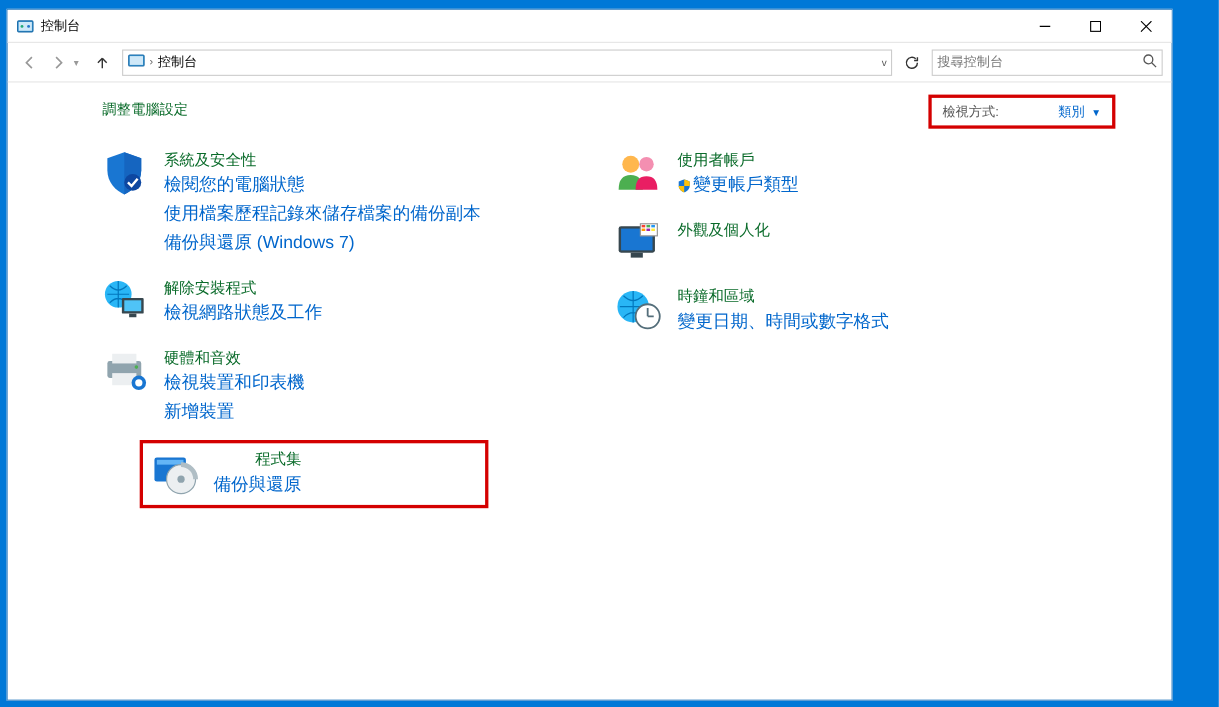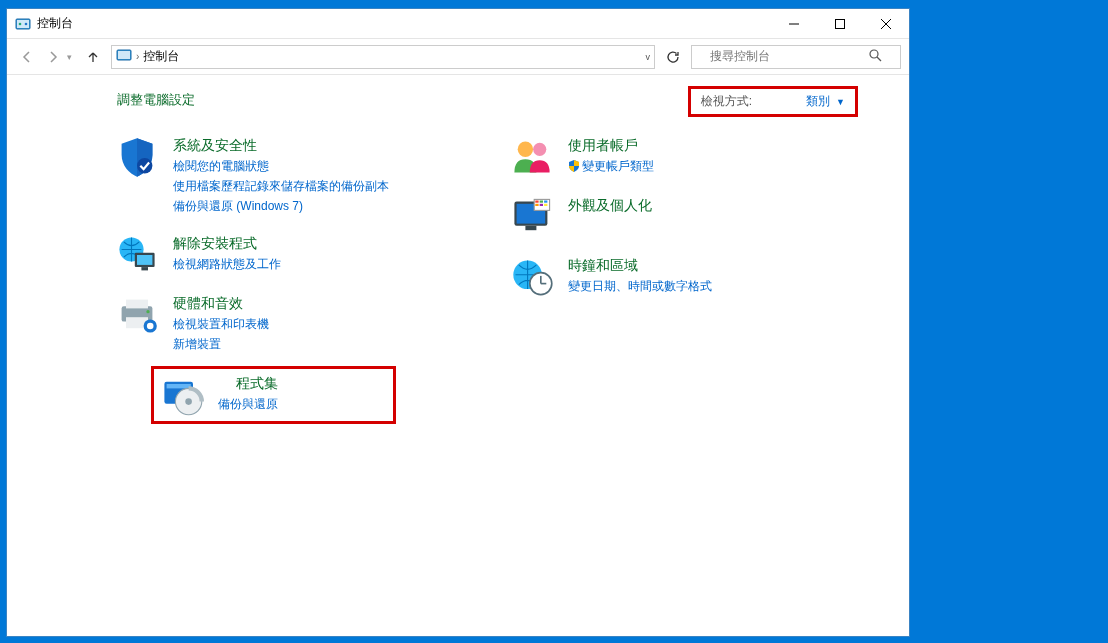--- a/index.html
+++ b/index.html
@@ -1,50 +1,50 @@
 <!DOCTYPE html>
 <html><head>
 <meta charset="utf-8">
 <style>
 * { margin: 0; padding: 0; box-sizing: border-box; font-family: "Microsoft JhengHei", "Segoe UI", sans-serif; }
 body { background: #0078d7; width: 1108px; height: 643px; overflow: hidden; }
-.window { position: absolute; left: 6px; top: 8px; width: 904px; height: 629px; background: #fff; border: 1px solid #3a84c4; display: flex; flex-direction: column; }
+.window { position: absolute; left: 6px; top: 8px; width: 1060px; height: 629px; background: #fff; border: 1px solid #3a84c4; display: flex; flex-direction: column; }
 .titlebar { height: 30px; display: flex; align-items: center; background: #fff; border-bottom: 1px solid #e5e5e5; }
 .titlebar .app-icon { width: 16px; height: 16px; margin: 0 6px 0 8px; display: flex; align-items: center; justify-content: center; }
 .titlebar .title-text { font-size: 12px; color: #000; }
 .titlebar .spacer { flex: 1; }
 .win-btn { width: 46px; height: 30px; display: flex; align-items: center; justify-content: center; color: #000; }
 .win-btn svg { width: 10px; height: 10px; }
 
 .navbar { height: 36px; display: flex; align-items: center; padding: 0 8px; gap: 2px; border-bottom: 1px solid #e5e5e5; }
 .nav-arrow { width: 24px; height: 24px; display: flex; align-items: center; justify-content: center; color: #999; }
 .nav-dd { width: 12px; color: #999; font-size: 9px; }
 .nav-up { width: 24px; height: 24px; display:flex; align-items:center; justify-content:center; color:#333; }
 .addr { flex: 1; height: 24px; border: 1px solid #ccc; display: flex; align-items: center; padding: 0 4px; gap: 4px; font-size: 12px; margin: 0 4px; }
 .addr .sep { color: #666; font-size: 10px; }
 .addr .end { margin-left: auto; display: flex; align-items: center; gap: 6px; color: #555; }
 .refresh { width: 24px; height: 24px; display:flex; align-items:center; justify-content:center; color:#333; margin-right:4px; }
-.search { width: 210px; height: 24px; border: 1px solid #ccc; display: flex; align-items: center; padding: 0 18px; font-size: 12px; color: #777; }
+.search { width: 210px; height: 24px; border: 1px solid #ccc; display: flex; align-items: center; padding: 0 4px; font-size: 12px; color: #777; }
 .search .mag { margin-left: auto; color: #555; }
 
-.content { flex: 1; padding: 16px 40px 16px 104px; position: relative; overflow: auto; }
+.content { flex: 1; padding: 16px 40px 16px 80px; position: relative; overflow: auto; }
 .heading { font-size: 13px; color: #0a6b2a; margin-bottom: 24px; margin-left: 6px; }
 .viewby { position: absolute; right: 54px; top: 14px; font-size: 12px; display: flex; align-items: center; gap: 6px; padding: 4px 10px; }
 .viewby .lbl { color: #555; }
 .viewby .val { color: #0066cc; margin-left: 48px; }
 .viewby .dd { color: #0066cc; font-size: 9px; }
 .highlight { outline: 3px solid #d40000; text-align: right; }
 
 .columns { display: flex; gap: 113px; }
 .col { display: flex; flex-direction: column; gap: 12px; }
 .cat { display: flex; gap: 14px; padding: 4px; }
 .cat-icon { width: 44px; height: 40px; flex-shrink: 0; display:flex; align-items:center; justify-content:center; }
 .cat-body { display: flex; flex-direction: column; gap: 2px; }
 .cat-title { font-size: 14px; color: #0a6b2a; }
-.cat-link { font-size: 12px; color: #0066cc; line-height: 1.5; }
+.cat-link { font-size: 16px; color: #0066cc; line-height: 1.5; }
 .cat-link .shield { width:12px; height:12px; vertical-align: -2px; margin-right: 2px; }
 </style>
 </head>
 <body>
 
 <div class="window">
 
   <div class="titlebar">
     <span class="app-icon">
       <svg viewBox="0 0 16 16">

